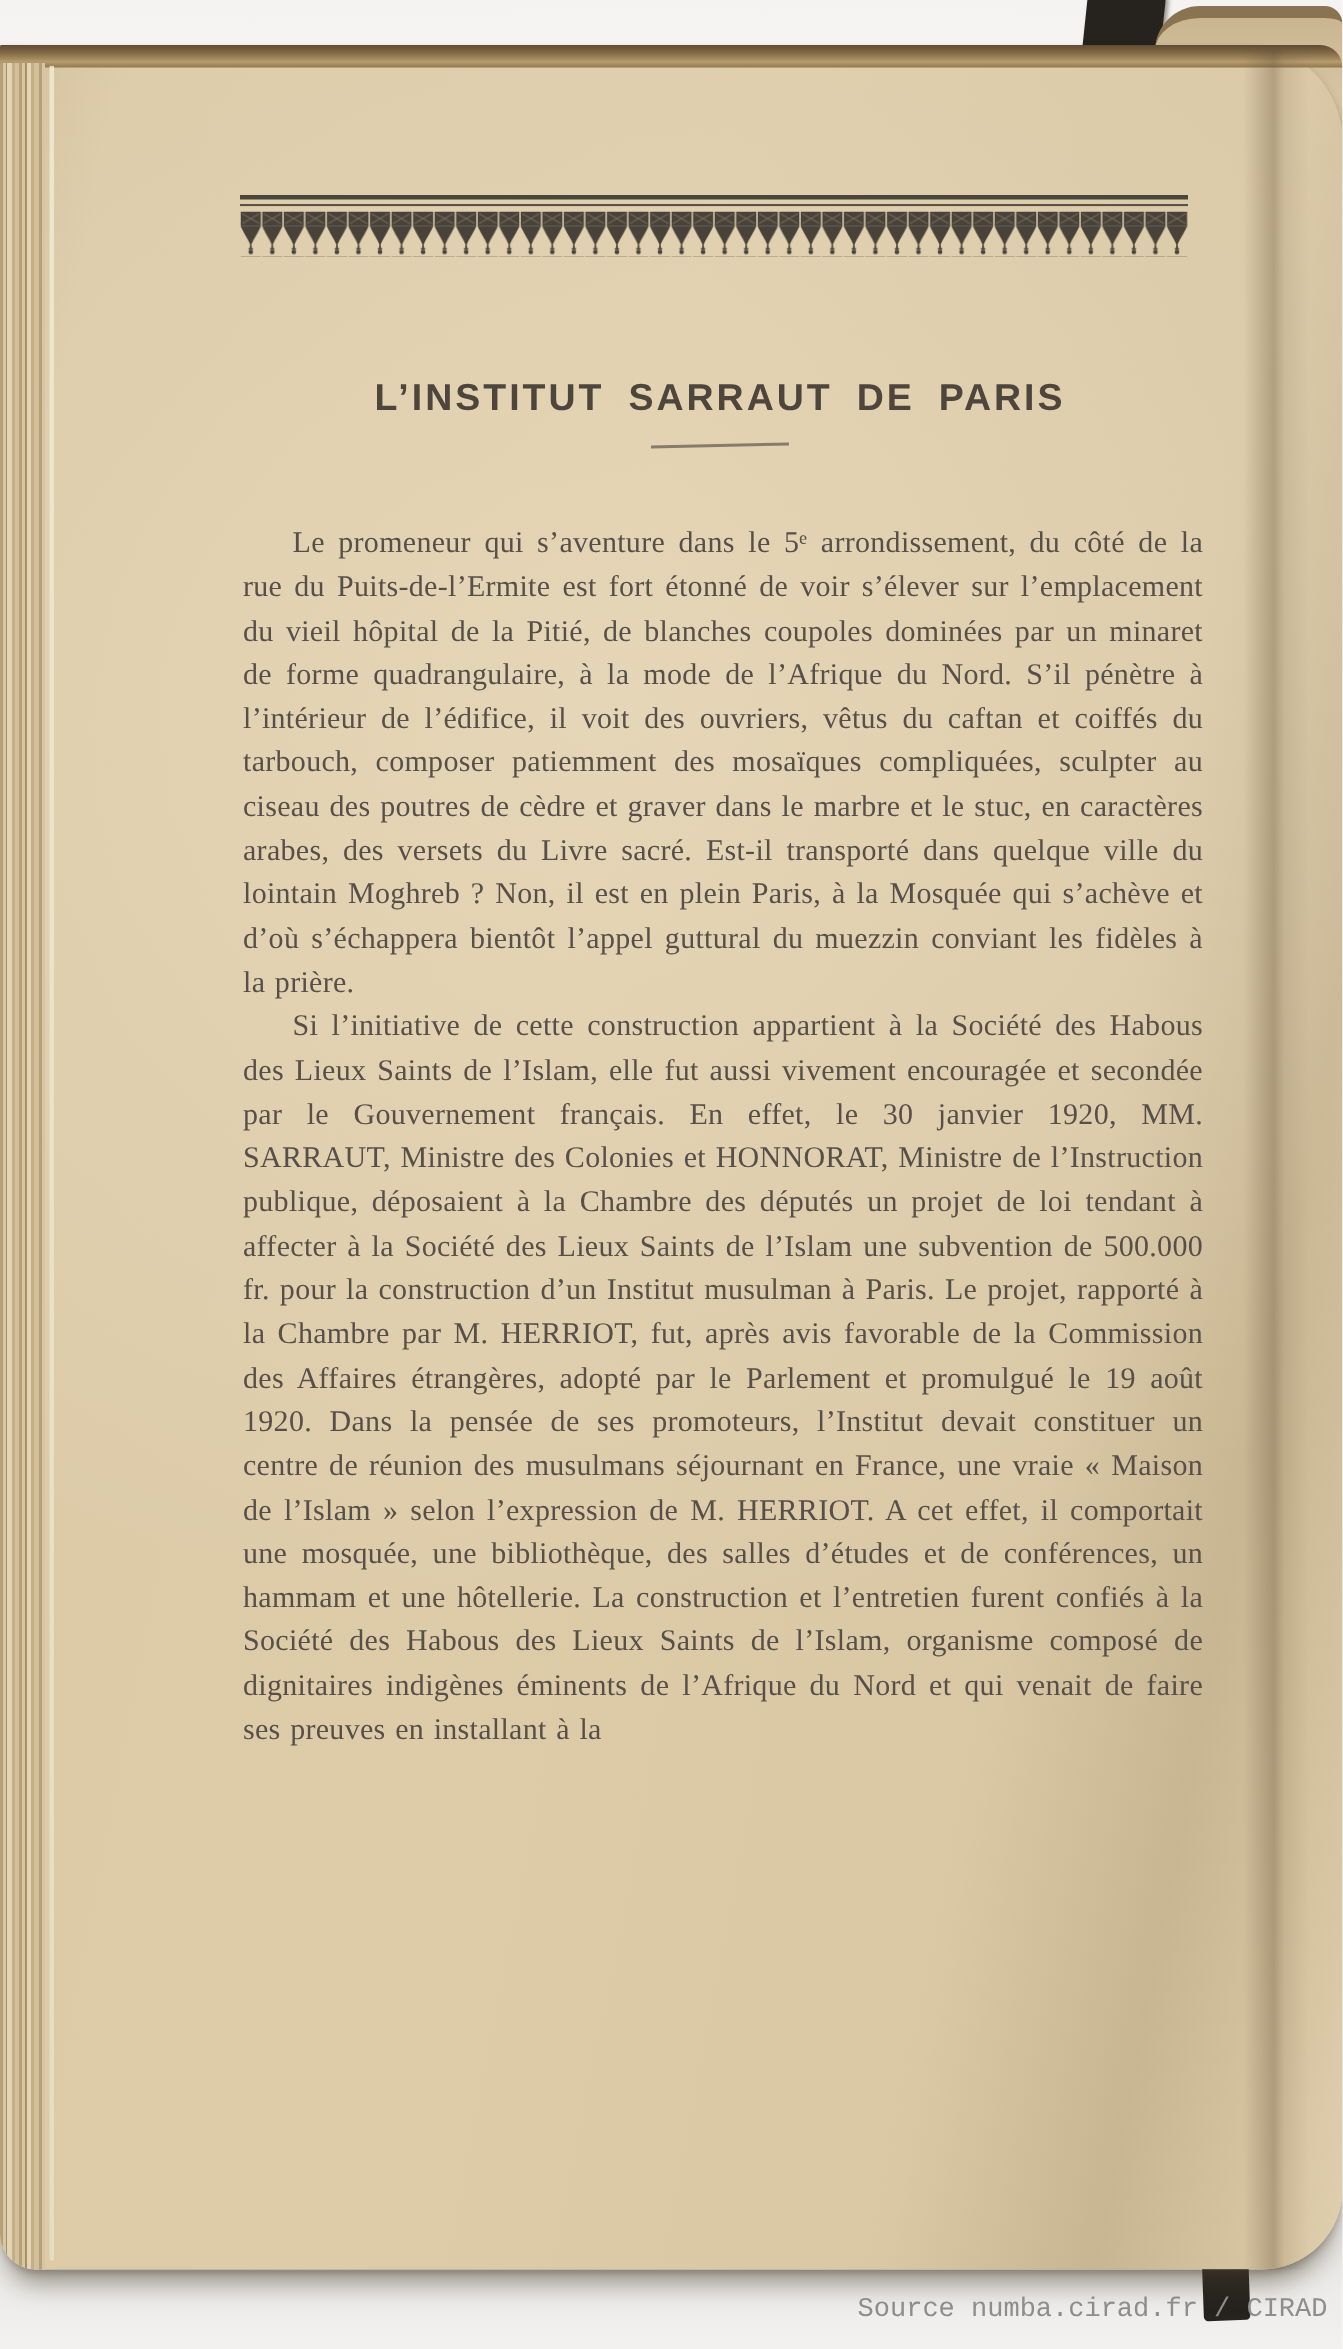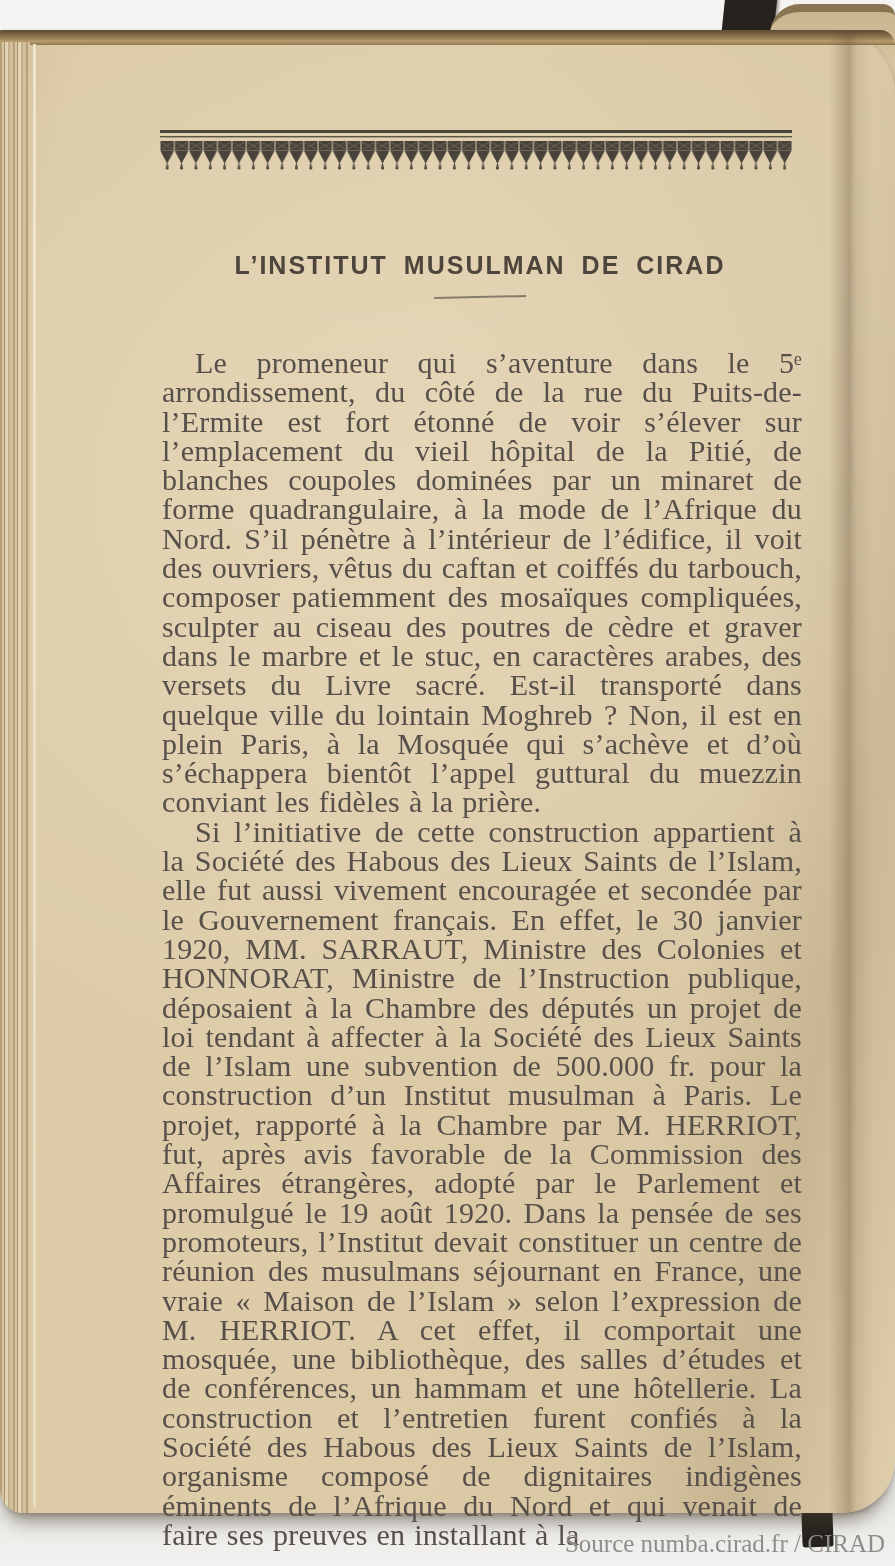--- a/index.html
+++ b/index.html
@@ -67,28 +67,28 @@
   .content{position:absolute;left:160px;top:0;width:640px;}
   .frieze{position:absolute;left:0;top:100px;width:632px;height:42px;}
   .page-title{position:absolute;left:0;top:221px;width:640px;text-align:center;
               font-family:"Liberation Sans","DejaVu Sans",sans-serif;
               font-weight:700;font-size:25px;letter-spacing:2px;word-spacing:7px;
               color:var(--title_ink);white-space:nowrap;}
   .title-rule{position:absolute;left:0;top:266px;width:640px;}
   .title-rule i{display:block;width:92px;margin:0 auto;border-top:2px solid #6f665a;
                 transform:rotate(-1.2deg);opacity:.8;}
   .bodytext{position:absolute;left:2px;top:318px;width:640px;
-            font-size:30px;line-height:29.3px;color:var(--ink);
+            font-size:20px;line-height:29.3px;color:var(--ink);
             text-align:justify;letter-spacing:.2px;word-spacing:1.2px;}
   .bodytext p{text-indent:33px;margin:0;}
 
   
   .watermark{position:absolute;right:10px;top:1530px;
-             font-family:Liberation Serif, serif;
-             font-size:25px;color:var(--watermark_text);}
+             font-family:Liberation Mono, monospace;
+             font-size:18px;color:var(--watermark_text);}
 </style>
 </head>
 <body>
 
 <div class="scan">
 
   <div class="cover-strip top"></div>
   <div class="cover-strip bottom"></div>
   <div class="corner-flap"></div>
 
@@ -112,21 +112,21 @@
               <path d="M0.3,9.5 C2.6,14.8 4.9,17.5 7.18,22.8 C9.5,17.5 11.8,14.8 14.1,9.5 Z" fill="#48423a"></path>
               <rect x="6.6" y="22.3" width="1.15" height="2.3" fill="#48423a"></rect>
               <rect x="5.7" y="24.4" width="2.95" height="1.1" fill="#48423a"></rect>
               <circle cx="7.18" cy="27" r="1.55" fill="#48423a"></circle>
             </pattern>
           </defs>
           <rect x="0" y="11" width="632" height="30" fill="url(#fz)"></rect>
         </svg>
       </div>
 
-      <h1 class="page-title">L’INSTITUT MUSULMAN DE CIRAD</h1>
+      <h1 class="page-title">L’INSTITUT SARRAUT DE PARIS</h1>
 
       <div class="title-rule">
           <i></i>
         </div>
 
       <div class="bodytext">
           <p>Le promeneur qui s’aventure dans le 5ᵉ arrondissement, du côté de la rue du Puits-de-l’Ermite est fort étonné de voir s’élever sur l’emplacement du vieil hôpital de la Pitié, de blanches coupoles dominées par un minaret de forme quadrangulaire, à la mode de l’Afrique du Nord. S’il pénètre à l’intérieur de l’édifice, il voit des ouvriers, vêtus du caftan et coiffés du tarbouch, composer patiemment des mosaïques compliquées, sculpter au ciseau des poutres de cèdre et graver dans le marbre et le stuc, en caractères arabes, des versets du Livre sacré. Est-il transporté dans quelque ville du lointain Moghreb ? Non, il est en plein Paris, à la Mosquée qui s’achève et d’où s’échappera bientôt l’appel guttural du muezzin conviant les fidèles à la prière.</p>
           <p>Si l’initiative de cette construction appartient à la Société des Habous des Lieux Saints de l’Islam, elle fut aussi vivement encouragée et secondée par le Gouvernement français. En effet, le 30 janvier 1920, MM. SARRAUT, Ministre des Colonies et HONNORAT, Ministre de l’Instruction publique, déposaient à la Chambre des députés un projet de loi tendant à affecter à la Société des Lieux Saints de l’Islam une subvention de 500.000 fr. pour la construction d’un Institut musulman à Paris. Le projet, rapporté à la Chambre par M. HERRIOT, fut, après avis favorable de la Commission des Affaires étrangères, adopté par le Parlement et promulgué le 19 août 1920. Dans la pensée de ses promoteurs, l’Institut devait constituer un centre de réunion des musulmans séjournant en France, une vraie « Maison de l’Islam » selon l’expression de M. HERRIOT. A cet effet, il comportait une mosquée, une bibliothèque, des salles d’études et de conférences, un hammam et une hôtellerie. La construction et l’entretien furent confiés à la Société des Habous des Lieux Saints de l’Islam, organisme composé de dignitaires indigènes éminents de l’Afrique du Nord et qui venait de faire ses preuves en installant à la</p>
         </div>
 

